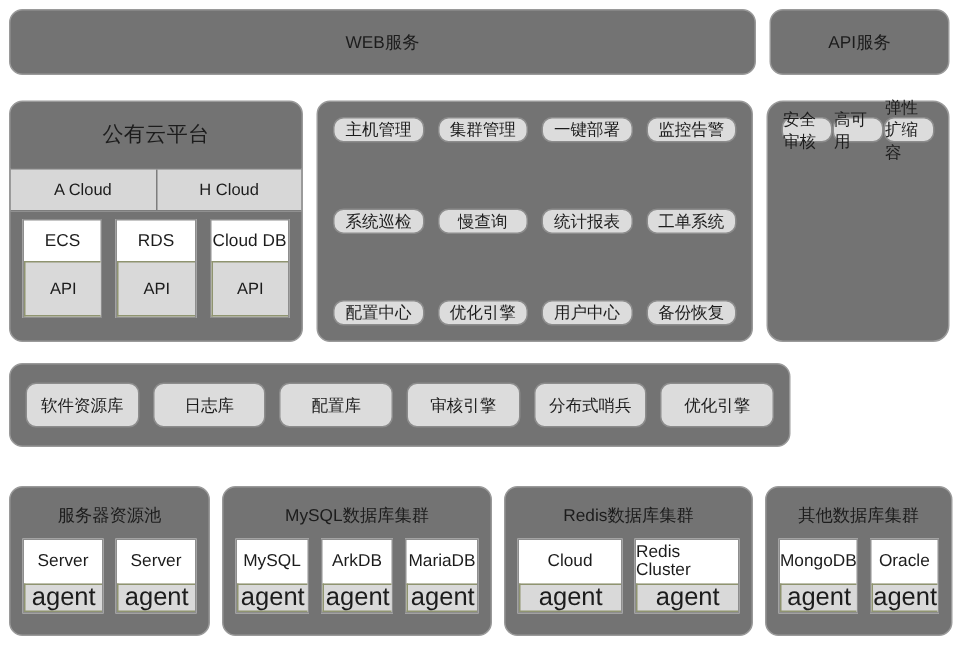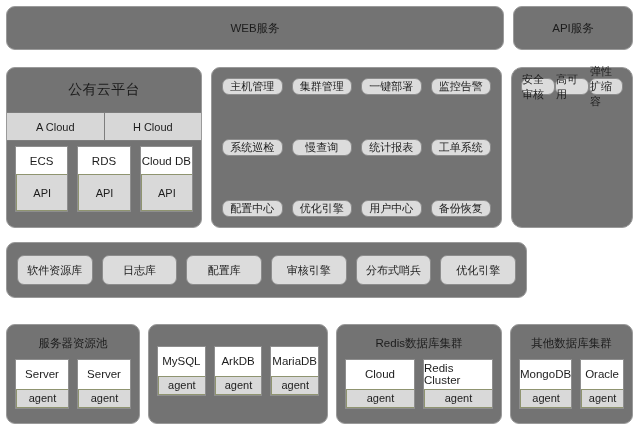--- a/index.html
+++ b/index.html
@@ -241,21 +241,21 @@
     align-items: center;
     justify-content: center;
     font-size: 11.5px;
     color: #1c1c1c;
   }
   .node-agent {
     height: 19px;
     display: flex;
     align-items: center;
     justify-content: center;
-    font-size: 11px;
+    font-size: 17px;
     color: #1c1c1c;
     background: #d9d9d9;
     border-top: 1.2px solid #8f9470;
     border-left: 1.2px solid #8f9470;
     border-bottom: 1.2px solid #8f9470;
     box-sizing: border-box;
   }
 </style>
 </head>
 <body>
@@ -350,20 +350,21 @@
           <div class="node-agent">agent</div>
         </div>
         <div class="node">
           <div class="node-name">Server</div>
           <div class="node-agent">agent</div>
         </div>
       </div>
     </div>
 
     <div class="panel cluster cluster-mysql">
+      <div class="cluster-title">MySQL数据库集群</div>
       <div class="node-row">
         <div class="node">
           <div class="node-name">MySQL</div>
           <div class="node-agent">agent</div>
         </div>
         <div class="node">
           <div class="node-name">ArkDB</div>
           <div class="node-agent">agent</div>
         </div>
         <div class="node">

